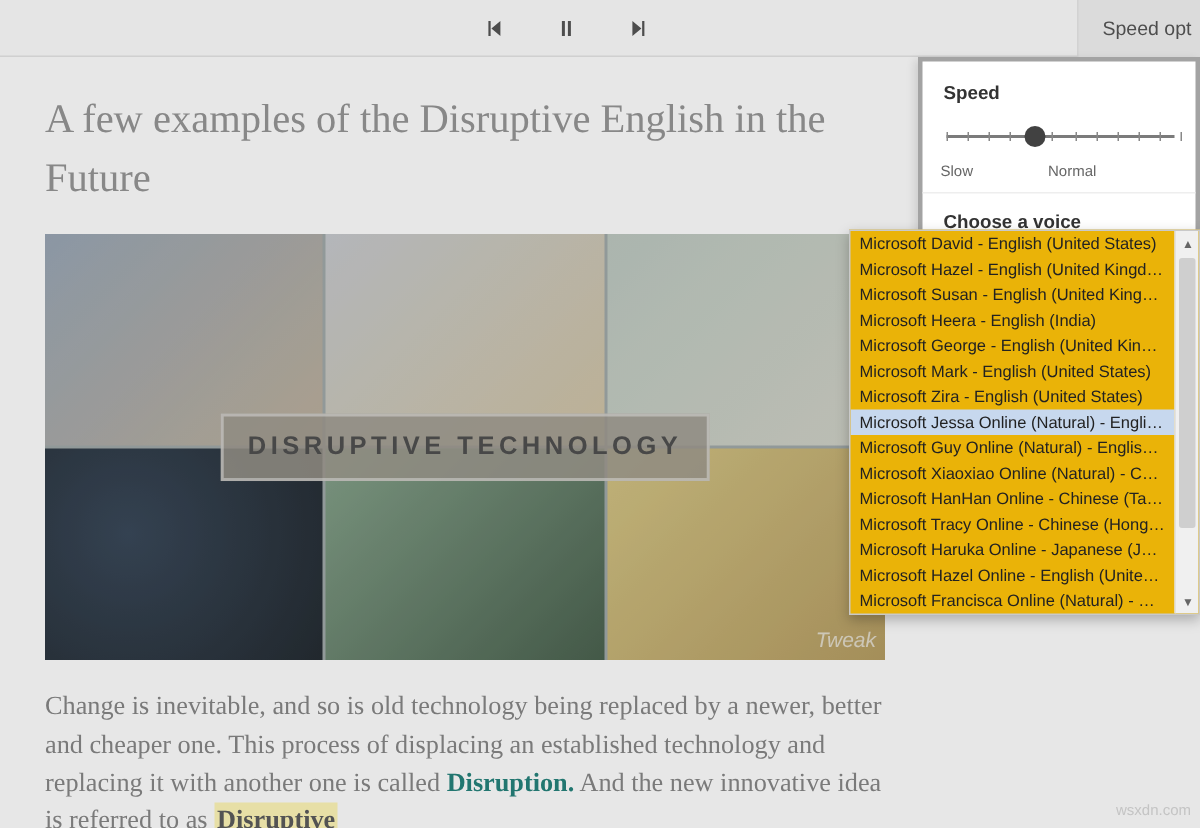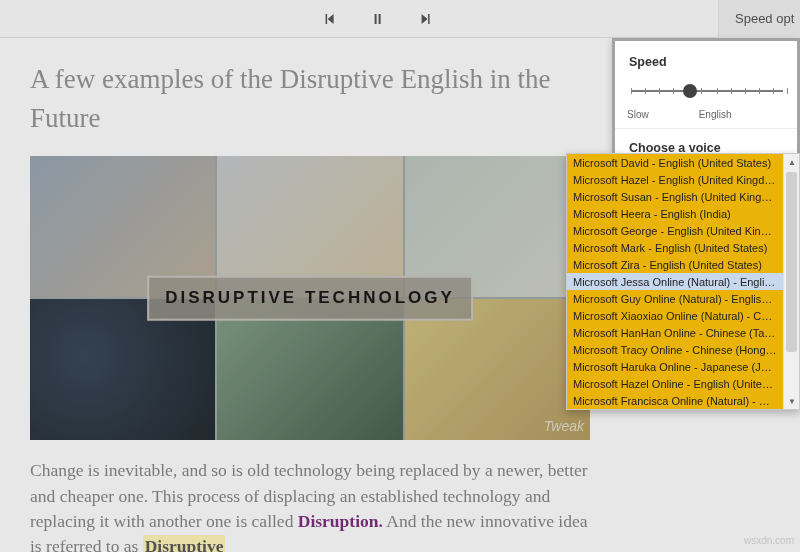--- a/index.html
+++ b/index.html
@@ -76,38 +76,38 @@
   .hero .cell { position: relative; }
   .hero .c1 { background: linear-gradient(135deg,#8ea7c4,#c9b089); }
   .hero .c2 { background: linear-gradient(135deg,#c8cfd6,#e0c78a); }
   .hero .c3 { background: linear-gradient(135deg,#b9d0c0,#d7d9c4); }
   .hero .c4 { background: radial-gradient(circle at 30% 40%, #1d3a5b, #0a1824); }
   .hero .c5 { background: linear-gradient(135deg,#6fa779,#2e5b37); }
   .hero .c6 { background: linear-gradient(135deg,#e6c94e,#c99a2a); }
   .hero-banner {
     position: absolute; left: 50%; top: 50%; transform: translate(-50%,-50%);
     background: rgba(160,150,130,0.85);
-    color: #000000; letter-spacing: 3px;
+    color: #404040; letter-spacing: 3px;
     font-family: "Segoe UI", Arial, sans-serif; font-weight: 700;
     padding: 8px 16px; font-size: 17px;
     border: 2px solid rgba(255,255,255,0.5);
     white-space: nowrap;
   }
   .hero-watermark {
     position: absolute; right: 6px; bottom: 4px;
     font-size: 14px; color: rgba(255,255,255,0.7);
     font-family: Arial, sans-serif; font-style: italic;
   }
   .article p {
     margin-top: 18px;
     font-size: 17.5px;
     max-width: 560px;
     color: #7a7a7a;
   }
-  .article p .bold { font-weight: 700; color: #701a75; }
+  .article p .bold { font-weight: 700; color: #0f766e; }
   .article p .hl { background: #fff6b0; color: #4b4b4b; font-weight: 700; padding: 1px 2px; }
 
   .watermark {
     position: absolute; right: 6px; bottom: 6px;
     font-size: 10px; color: #c4c4c4;
     font-family: Arial, sans-serif;
   }
 
   
   .panel {
@@ -255,21 +255,21 @@
         <div class="slider-tick" style="left: 101.84px;"></div>
         <div class="slider-tick" style="left: 115.88px;"></div>
         <div class="slider-tick" style="left: 129.92px;"></div>
         <div class="slider-tick" style="left: 143.96px;"></div>
         <div class="slider-tick" style="left: 158px;"></div>
       </div>
     <div class="slider-thumb" id="slider-thumb" style="left: 61.28px;"></div>
   </div>
   <div class="slider-labels">
     <span>Slow</span>
-    <span>English</span>
+    <span>Normal</span>
   </div>
 
   <hr>
 
   <div class="panel-label">Choose a voice</div>
   <input class="voice-input" value="Microsoft Jessa Online (Natural) - Engl" style="">
 </div>
 
 <div class="voice-list">
   <div class="voice-list-inner" id="voice-list-inner">

